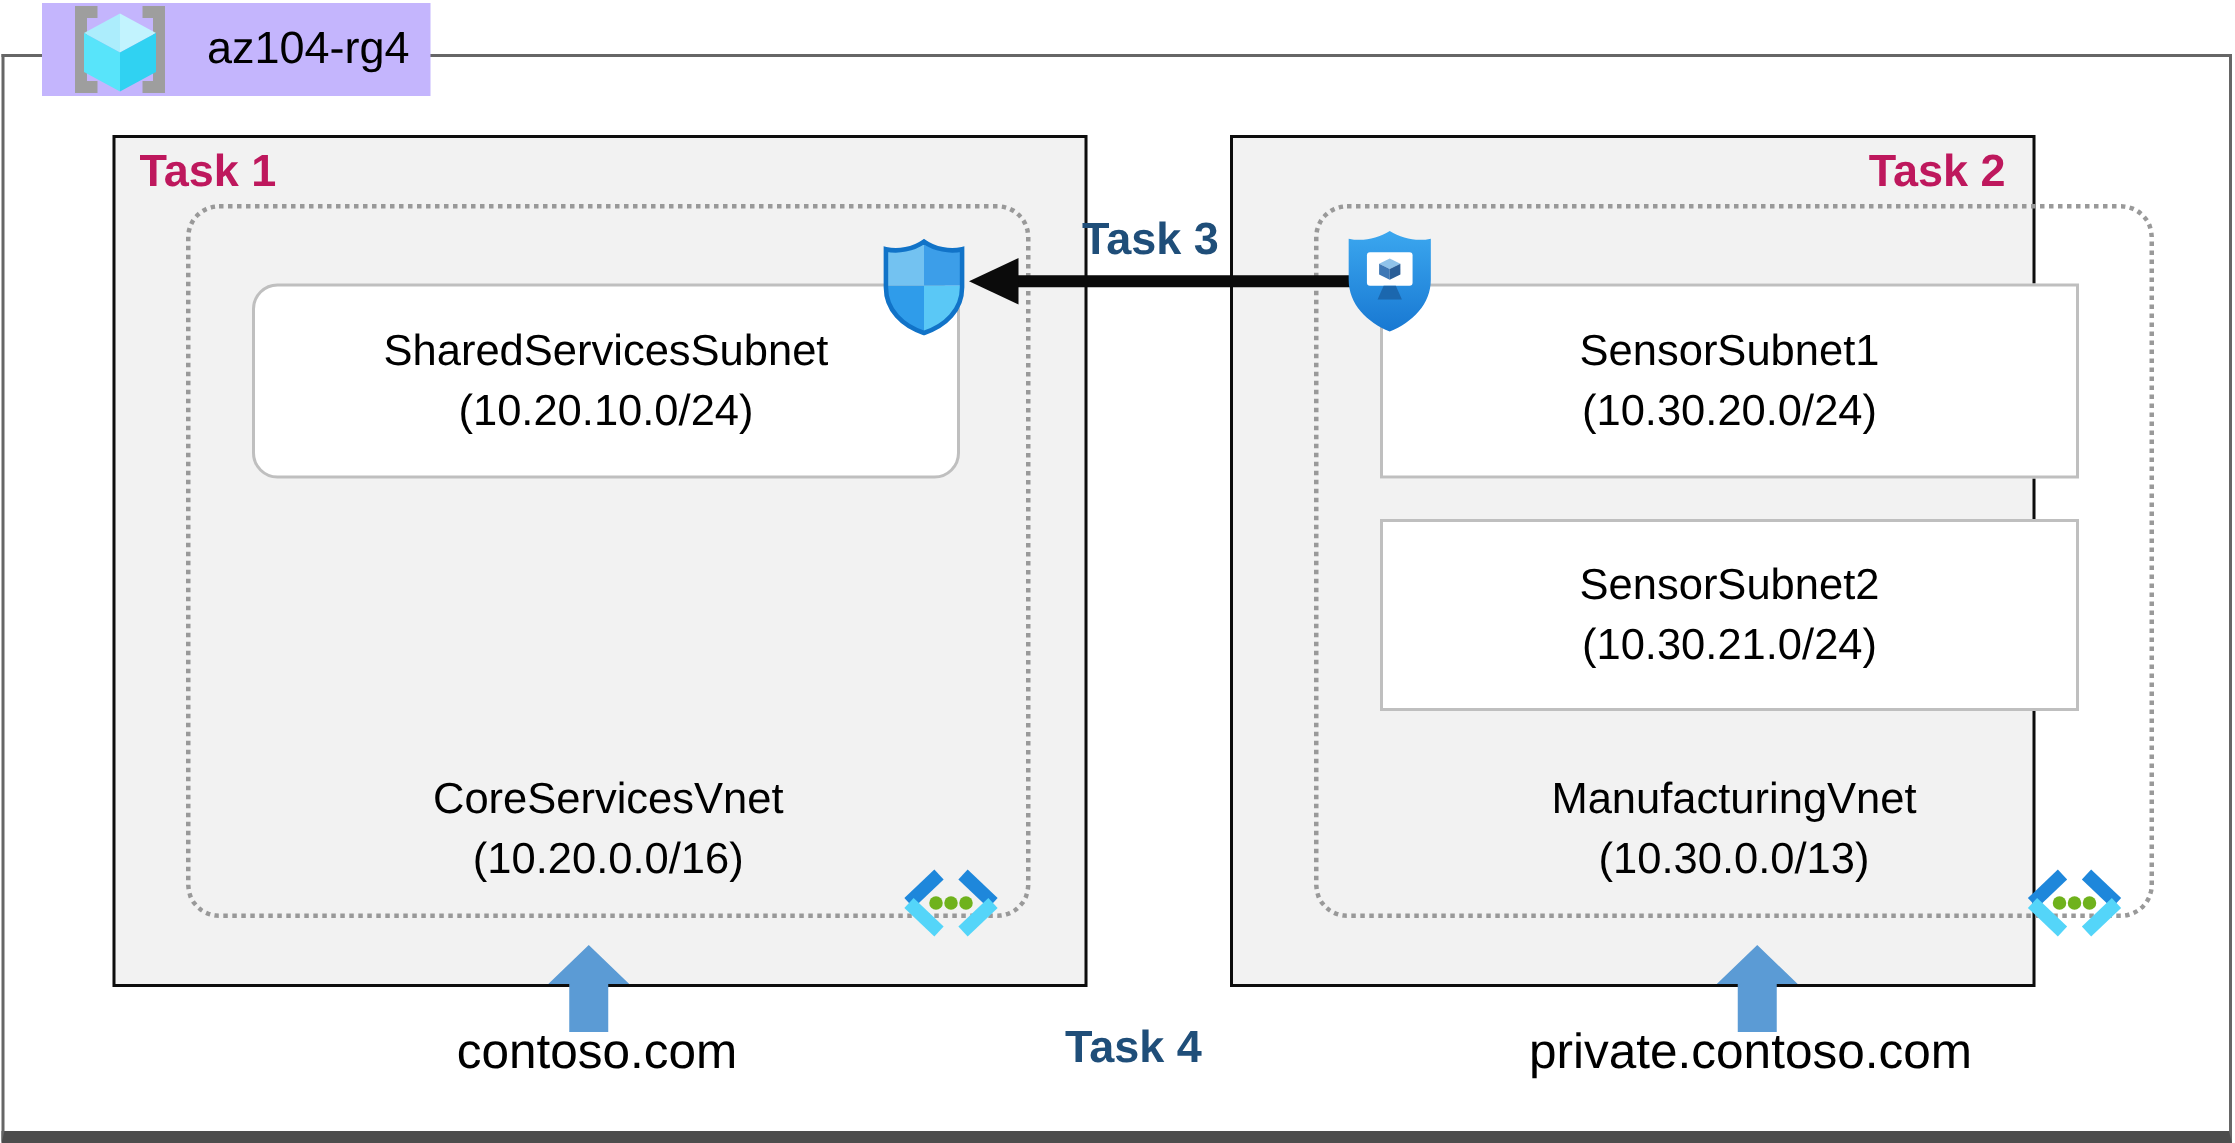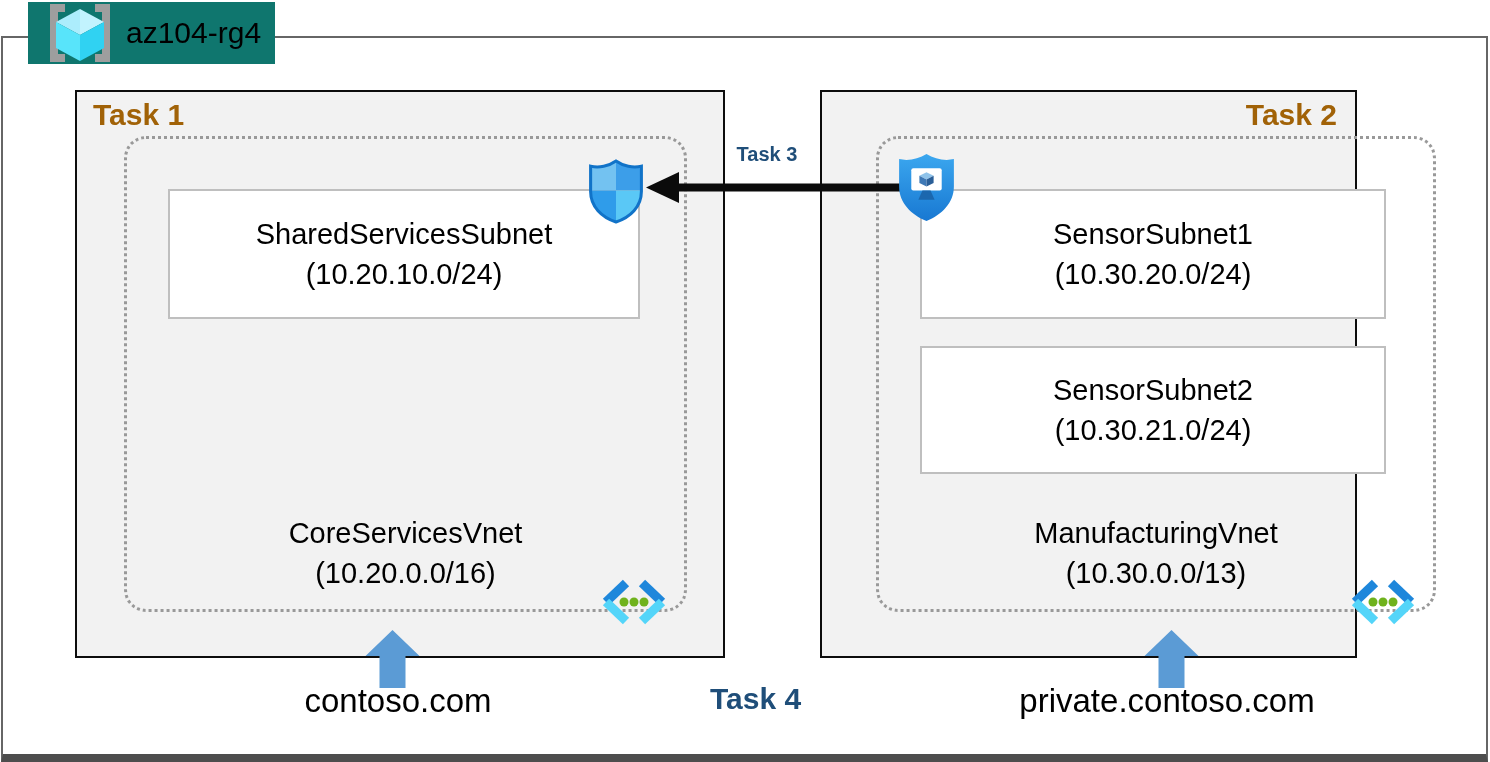--- a/index.html
+++ b/index.html
@@ -7,65 +7,65 @@
     position:relative;width:1490px;height:762px;background:#fff;
     font-family:"Liberation Sans", sans-serif;color:#000;overflow:hidden;
   }
   
   .rg-frame{
     position:absolute;left:1px;top:36px;right:2px;bottom:0;
     border:2px solid #666666;border-bottom:8px solid #4d4d4d;
   }
   .rg-header{
     position:absolute;left:28px;top:2px;height:62px;z-index:5;
-    background:#0f766e;display:flex;align-items:center;gap:8px;padding:0 14px;
+    background:#c4b5fd;display:flex;align-items:center;gap:20px;padding:0 14px;
   }
   .rg-title{font-size:30px;color:#000;white-space:nowrap;}
   
   .task-box{
     position:absolute;top:90px;height:568px;background:#F2F2F2;
     border:2px solid #0d0d0d;box-sizing:border-box;
   }
   .task-box.left{left:75px;width:650px;}
   .task-box.right{left:820px;width:537px;padding-left:48px;}
   .task-label{
-    position:absolute;top:6px;font-weight:bold;font-size:30px;color:#a16207;
+    position:absolute;top:6px;font-weight:bold;font-size:30px;color:#be185d;
   }
   .task-label.tl{left:16px;}
   .task-label.tr{right:18px;}
   
   .vnet-dashed{
     position:absolute;top:44px;border:3px dotted #999999;border-radius:22px;
     box-sizing:border-box;
   }
   .task-box.left .vnet-dashed{left:47px;width:563px;height:476px;}
   .task-box.right .vnet-dashed{left:54px;width:560px;height:476px;}
   
   .subnet{
     position:absolute;left:41px;background:#fff;border:2px solid #BFBFBF;
     box-sizing:border-box;display:flex;flex-direction:column;align-items:center;
     justify-content:center;text-align:center;font-size:29px;line-height:1.38;
   }
-  .task-box.left .subnet{width:472px;}
+  .task-box.left .subnet{width:472px;border-radius:17px;}
   .task-box.right .subnet{width:466px;}
   .subnet.s1{top:50px;height:130px;}
   .subnet.s2{top:207px;height:128px;}
   
   .vnet-label{
     position:absolute;left:0;right:0;bottom:16px;text-align:center;
     font-size:29px;line-height:1.38;
   }
   
   .vnet-icon{position:absolute;right:16px;bottom:-16px;width:68px;height:46px;z-index:4;}
   
   .nsg-icon{position:absolute;left:587px;top:159px;width:58px;height:65px;z-index:6;}
   .asg-icon{position:absolute;left:896px;top:152px;width:61px;height:71px;z-index:6;}
   
   .task3-label{position:absolute;left:712px;top:143px;width:110px;text-align:center;
-    font-weight:bold;font-size:20px;color:#1F4E79;z-index:5;}
+    font-weight:bold;font-size:30px;color:#1F4E79;z-index:5;}
   .peering-arrow{position:absolute;left:646px;top:169px;width:266px;height:37px;z-index:5;}
   
   .dns-arrow{position:absolute;width:57px;height:58px;z-index:7;}
   .dns-arrow.left{left:364px;top:630px;}
   .dns-arrow.right{left:1143px;top:630px;}
   
   .dns-label{position:absolute;top:682px;width:360px;text-align:center;font-size:33px;}
   .dns-label.left{left:218px;}
   .dns-label.right{left:987px;}
   .task4-label{position:absolute;left:710px;top:682px;width:114px;

